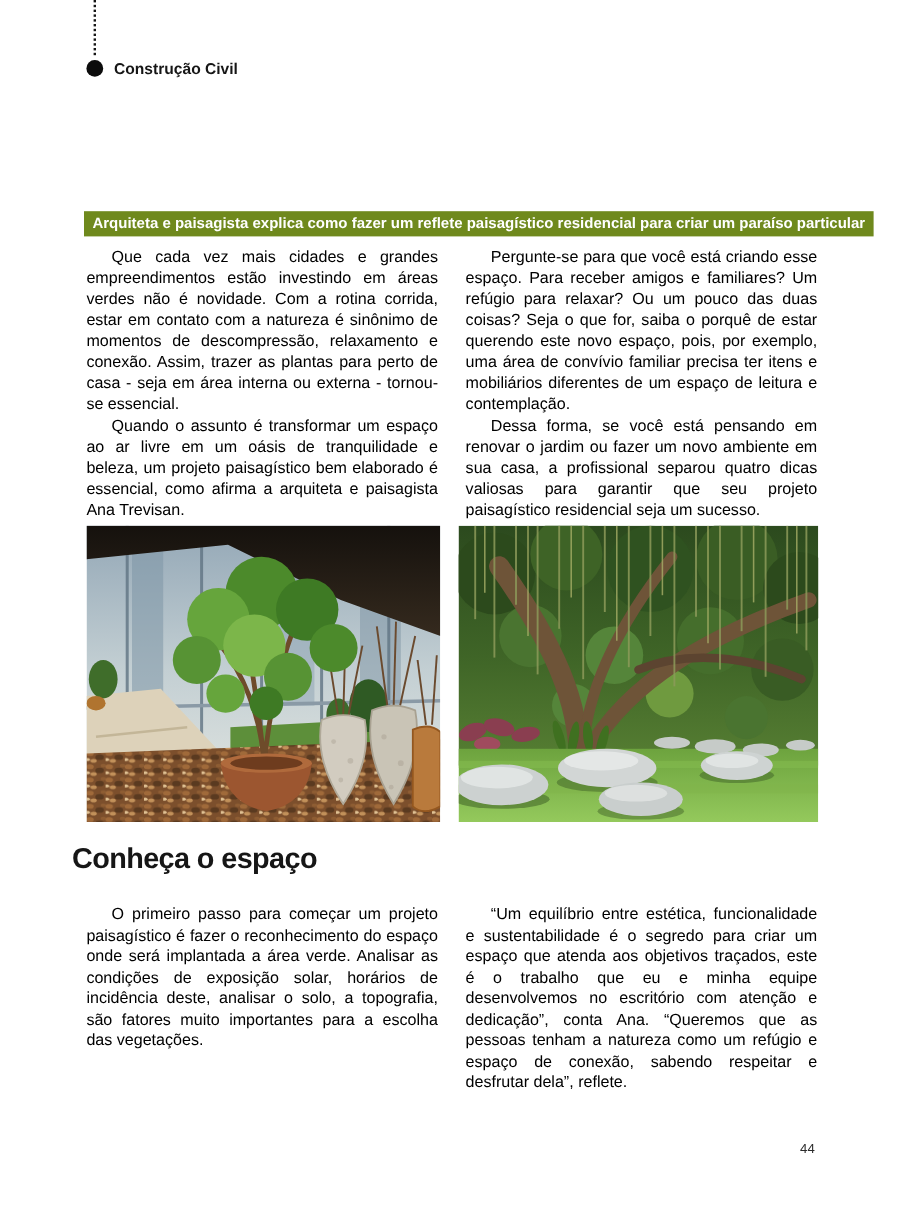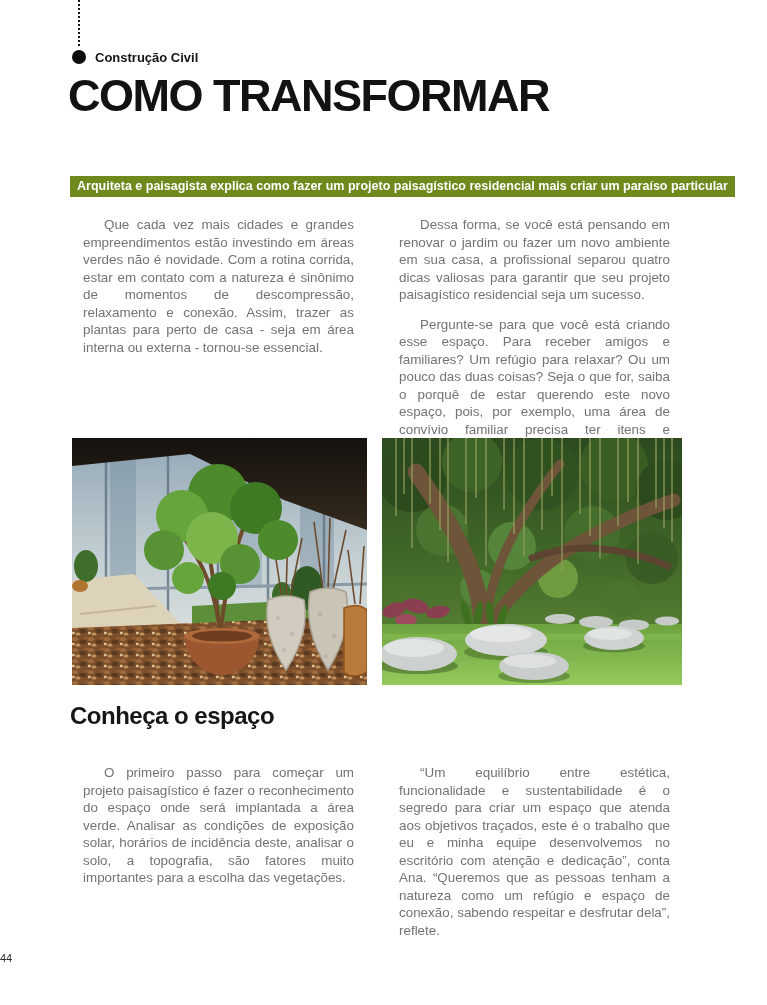--- a/index.html
+++ b/index.html
@@ -37,68 +37,69 @@
     font-size:12.5px;font-weight:bold;
     padding:3px 7px 4px 7px;white-space:nowrap;
   }
   
   .cols{
     position:absolute;left:71px;width:611px;
     display:flex;gap:21px;
   }
   .cols .col{flex:1 1 0;min-width:0;}
   .cols p{
-    margin:12px;font-size:13.4px;line-height:17.5px;
-    text-align:justify;text-indent:21px;color:#737373;
+    margin:1px;font-size:13.4px;line-height:17.5px;
+    text-align:justify;text-indent:21px;color:#000000;
   }
   .cols p.cont{text-indent:0;}
   .intro-cols{top:204px;}
   .lower-cols{top:752px;}
   
   .photo-row{
     position:absolute;left:72px;top:438px;width:610px;height:247px;
     display:flex;gap:15px;
   }
   .photo-row figure{margin:0;height:247px;overflow:hidden;}
   .photo-left{width:295px;}
   .photo-right{width:300px;}
   .photo-row svg{display:block;width:100%;height:100%;}
   
   h2.section-heading{
-    position:absolute;left:70px;top:702px;margin:0;
+    position:absolute;left:60px;top:702px;margin:0;
     font-size:24px;font-weight:900;letter-spacing:-0.5px;color:#161616;
   }
   
   .page-number{
     position:absolute;left:0;right:88px;top:952px;
-    text-align:left;font-size:11px;color:#2b2b2b;
+    text-align:right;font-size:11px;color:#2b2b2b;
   }
 </style>
 </head>
 <body>
 
 <div class="page">
 
   <div class="dash-line"></div>
   <div class="dot"></div>
   <div class="kicker-label">Construção Civil</div>
 
   <h1 class="headline">
-    <span>COMO TRANSFORMAR</span><br>
+    <br>
   </h1>
 
-  <div class="deck" style="background: rgb(111, 137, 29); color: rgb(255, 255, 255);">Arquiteta e paisagista explica como fazer um projeto paisagístico residencial mais criar um paraíso particular</div>
+  <div class="deck" style="background: rgb(111, 137, 29); color: rgb(255, 255, 255);">Arquiteta e paisagista explica como fazer um reflete paisagístico residencial para criar um paraíso particular</div>
 
   <div class="cols intro-cols">
     <div class="col">
       <p>Que cada vez mais cidades e grandes empreendimentos estão investindo em áreas verdes não é novidade. Com a rotina corrida, estar em contato com a natureza é sinônimo de momentos de descompressão, relaxamento e conexão. Assim, trazer as plantas para perto de casa - seja em área interna ou externa - tornou-se essencial.</p>
+      <p>Quando o assunto é transformar um espaço ao ar livre em um oásis de tranquilidade e beleza, um projeto paisagístico bem elaborado é essencial, como afirma a arquiteta e paisagista Ana Trevisan.</p>
     </div>
     <div class="col">
+      <p>Pergunte-se para que você está criando esse espaço. Para receber amigos e familiares? Um refúgio para relaxar? Ou um pouco das duas coisas? Seja o que for, saiba o porquê de estar querendo este novo espaço, pois, por exemplo, uma área de convívio familiar precisa ter itens e mobiliários diferentes de um espaço de leitura e contemplação.</p>
       <p>Dessa forma, se você está pensando em renovar o jardim ou fazer um novo ambiente em sua casa, a profissional separou quatro dicas valiosas para garantir que seu projeto paisagístico residencial seja um sucesso.</p>
-      <p>Pergunte-se para que você está criando esse espaço. Para receber amigos e familiares? Um refúgio para relaxar? Ou um pouco das duas coisas? Seja o que for, saiba o porquê de estar querendo este novo espaço, pois, por exemplo, uma área de convívio familiar precisa ter itens e mobiliários diferentes de um espaço de leitura e contemplação.</p>
     </div>
   </div>
 
   <div class="photo-row">
 
     <figure class="photo-left">
       <svg viewBox="0 0 295 247" preserveAspectRatio="none">
         <defs>
           <linearGradient id="glassL" x1="0" y1="0" x2="0" y2="1">
             <stop offset="0" stop-color="#93a7b6"></stop>

